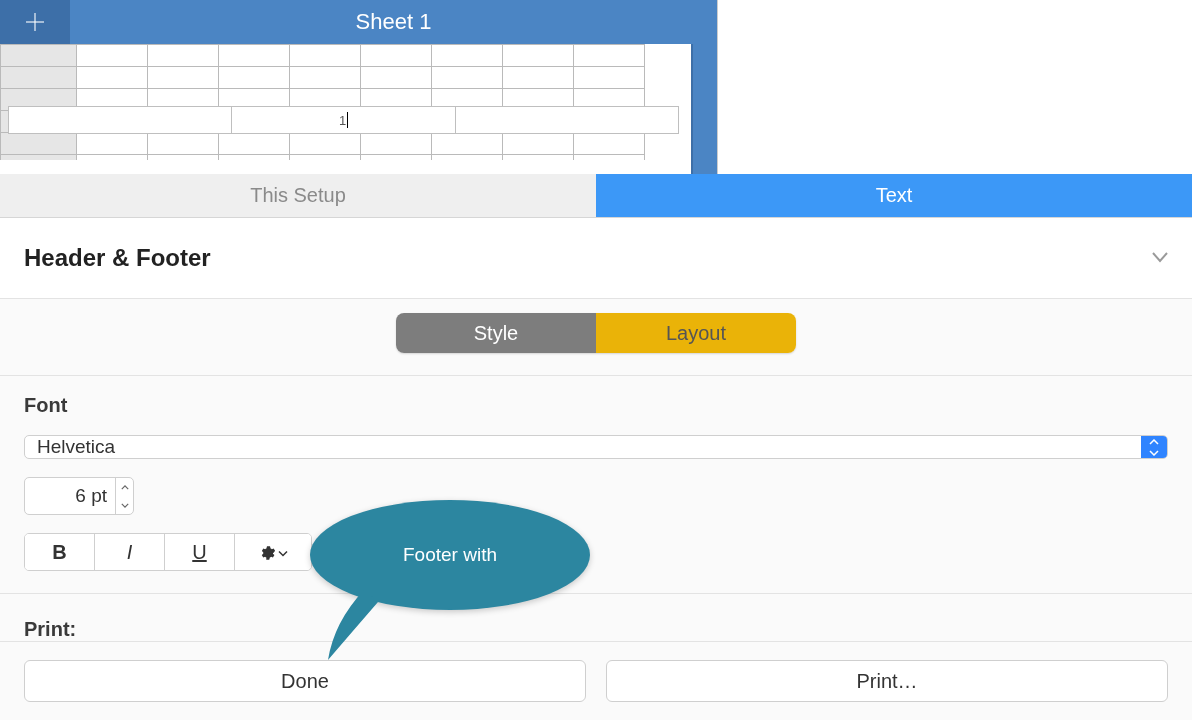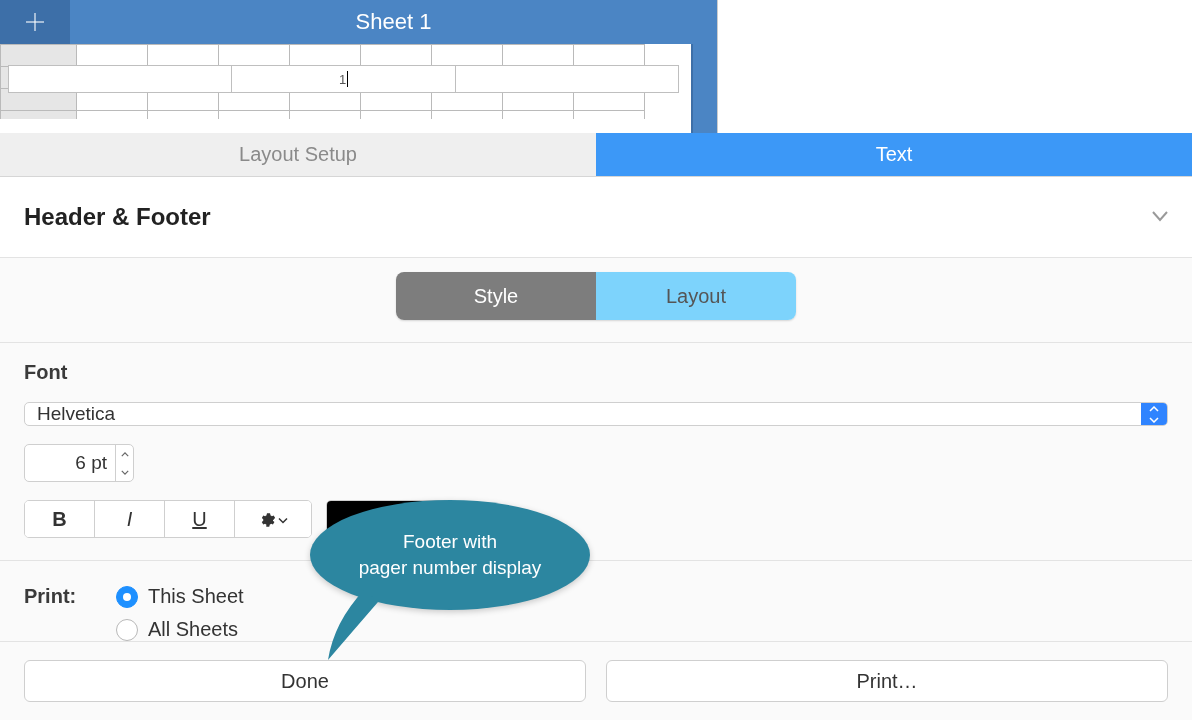--- a/index.html
+++ b/index.html
@@ -39,23 +39,23 @@
   .top-tab.inactive { color:#8a8a8a; background:#efefef; }
   .top-tab.active { background:#3c98f7; color:#fff; }
 
   .section-header { display:flex; align-items:center; justify-content:space-between; padding:26px 24px 26px 24px; border-bottom:1px solid #e3e3e3;}
   .section-header h2 { font-size:24px; font-weight:600; color:#222; }
   .disclosure { color:#9a9a9a; }
 
   .panel-body { padding:14px 24px 0 24px; background:#fafafa; display:flex; flex-direction:column; gap:18px;}
 
   .seg { display:flex; width:400px; margin:0 auto; border-radius:8px; overflow:hidden; box-shadow:0 1px 2px rgba(0,0,0,.15);}
-  .seg button { flex:1; height:48px; border:none; font-size:20px; cursor:pointer; }
+  .seg button { flex:1; height:40px; border:none; font-size:20px; cursor:pointer; }
   .seg .sel { background:#7d7d7d; color:#fff; }
-  .seg .unsel { background:#7dd3fc; color:#555; }
+  .seg .unsel { background:#eab308; color:#555; }
 
   hr.sep { border:none; border-top:1px solid #e3e3e3; margin:4px -24px 0 -24px; }
 
   .font-label { font-size:20px; font-weight:700; color:#3a3a3a; }
 
   .select-row { display:flex; gap:14px; }
   .faux-select { flex:1; height:38px; background:#fff; border:1px solid #cfcfcf; border-radius:5px; display:flex; align-items:center; justify-content:space-between; padding:0 0 0 12px; font-size:19px; color:#333; overflow:hidden;}
   .faux-select .stepper { width:26px; height:100%; background:#2f84ff; display:flex; flex-direction:column; }
   .faux-select .stepper div { flex:1; display:flex; align-items:center; justify-content:center; }
   .faux-select .stepper svg { width:10px; height:6px; }
@@ -209,33 +209,32 @@
         <span>1</span>
           <span class="cursor"></span>
       </div>
       <div class="footer-cell"></div>
     </div>
 
     <div class="callout">
       <div class="callout-bubble">
         <div>
           <div>Footer with</div>
-          <div>pager number display</div>
         </div>
       </div>
       <svg class="tail" width="60" height="80" viewBox="0 0 60 80">
           <path d="M40 8 Q 10 40 4 78 Q 28 50 54 20 Z" fill="#2c86a0"></path>
         </svg>
     </div>
   </div>
 
   <div class="right-pane">
     <div class="top-tabs">
       <div class="top-tab inactive">
-        <span>Layout Setup</span>
+        <span>This Setup</span>
       </div>
       <div class="top-tab active">
         <span>Text</span>
       </div>
     </div>
 
     <div class="section-header">
       <h2>Header &amp; Footer</h2>
       <span class="disclosure">
         <svg width="16" height="12" viewBox="0 0 16 12">
@@ -306,30 +305,20 @@
           <div class="color-wheel">
               <div class="wheel"></div>
             </div>
         </div>
       </div>
 
       <hr class="sep">
 
       <div class="print-row">
         <div class="lbl">Print:</div>
-        <div class="radio-col">
-          <label class="radio-opt">
-            <span class="radio checked"></span>
-            <span>This Sheet</span>
-          </label>
-          <label class="radio-opt">
-            <span class="radio"></span>
-            <span>All Sheets</span>
-          </label>
-        </div>
       </div>
     </div>
 
     <div class="footer-actions">
       <button><span>Done</span></button>
       <button><span>Print…</span></button>
     </div>
   </div>
 </div>
 

